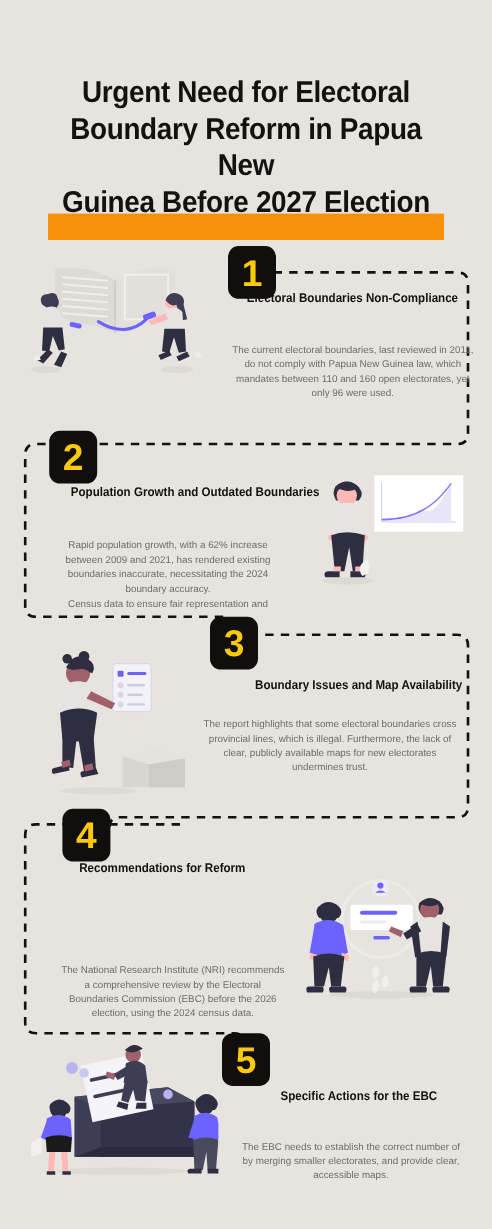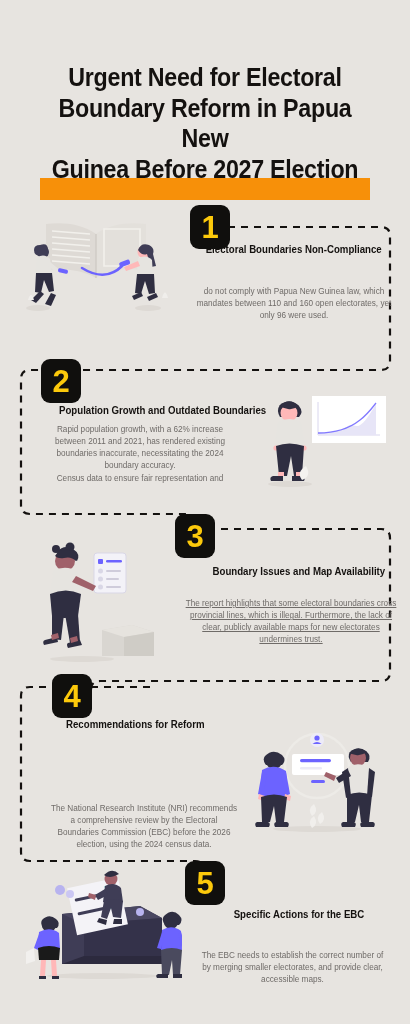--- a/index.html
+++ b/index.html
@@ -83,20 +83,21 @@
       <path d="M208 529 H381 Q390 529 390 538 V672 Q390 681 381 681 H100 Q91 681 91 690"></path>
 
       <path d="M150 687 H30 Q21 687 21 696 V852 Q21 861 30 861 H195 Q204 861 204 870"></path>
     </g>
   </svg>
 
   <div class="sec">
     <div class="badge" style="left:190px;top:205px;">1</div>
     <div class="sec-head" style="left:198px;top:243px;">Electoral Boundaries Non-Compliance</div>
     <div class="sec-body" style="left:178px;top:286px;width:232px;">
+      <span>The current electoral boundaries, last reviewed in 2011,</span>
       <span>do not comply with Papua New Guinea law, which</span>
       <span>mandates between 110 and 160 open electorates, yet</span>
       <span>only 96 were used.</span>
     </div>
 
     <svg class="illo" style="left:20px;top:212px;" width="152" height="104" viewBox="0 0 152 104">
 
       <path d="M76 22 C62 12 44 10 26 12 L26 58 C44 56 62 58 76 66 Z" fill="#dedad5"></path>
       <path d="M76 22 C90 12 108 10 126 12 L126 58 C108 56 90 58 76 66 Z" fill="#e3e0db"></path>
       <g stroke="#f2f0ec" stroke-width="1.6">
@@ -136,23 +137,23 @@
         <path d="M127 85 l9 -4 l2 4 l-9 4z" fill="#2f2e41"></path>
       </g>
       <path d="M8 88 q3 -10 6 0z" fill="#f0eeeb"></path>
       <path d="M142 86 q3 -11 6 0z" fill="#f0eeeb"></path>
     </svg>
   </div>
 
   <div class="sec">
     <div class="badge" style="left:41px;top:359px;">2</div>
     <div class="sec-head" style="left:50px;top:404px;">Population Growth and Outdated Boundaries</div>
-    <div class="sec-body" style="left:40px;top:424px;width:200px;">
+    <div class="sec-body" style="left:40px;top:449px;width:200px;">
       <span>Rapid population growth, with a 62% increase</span>
-      <span>between 2011 and 2021, has rendered existing</span>
+      <span>between 2009 and 2021, has rendered existing</span>
       <span>boundaries inaccurate, necessitating the 2024</span>
       <span>boundary accuracy.</span>
       <span>Census data to ensure fair representation and</span>
     </div>
 
     <svg class="illo" style="left:258px;top:388px;" width="130" height="103" viewBox="0 0 130 103">
       <ellipse cx="32" cy="96" rx="22" ry="3" fill="#ddd9d4"></ellipse>
 
       <rect x="54" y="8" width="74" height="47" fill="#ffffff"></rect>
       <g>
@@ -177,21 +178,21 @@
         <path d="M20 84 l6 0 l0 4 l-6 0z" fill="#ffb8b8"></path>
         <path d="M38 84 l6 0 l0 4 l-6 0z" fill="#ffb8b8"></path>
       </g>
       <path d="M48 78 q6 10 -4 14 q-6 -8 4 -14z" fill="#f4f2ef"></path>
     </svg>
   </div>
 
   <div class="sec">
     <div class="badge" style="left:175px;top:514px;">3</div>
     <div class="sec-head" style="left:205px;top:565px;">Boundary Issues and Map Availability</div>
-    <div class="sec-body" style="left:172px;top:598px;width:238px;text-decoration:underline;">
+    <div class="sec-body" style="left:156px;top:598px;width:238px;">
       <span>The report highlights that some electoral boundaries cross</span>
       <span>provincial lines, which is illegal. Furthermore, the lack of</span>
       <span>clear, publicly available maps for new electorates</span>
       <span>undermines trust.</span>
     </div>
 
     <svg class="illo" style="left:32px;top:540px;" width="130" height="126" viewBox="0 0 130 126">
       <ellipse cx="50" cy="119" rx="32" ry="3" fill="#ddd9d4"></ellipse>
 
       <path d="M70 90 L100 85 L122 92 L122 116 L70 116 Z" fill="#d9d6d1"></path>

